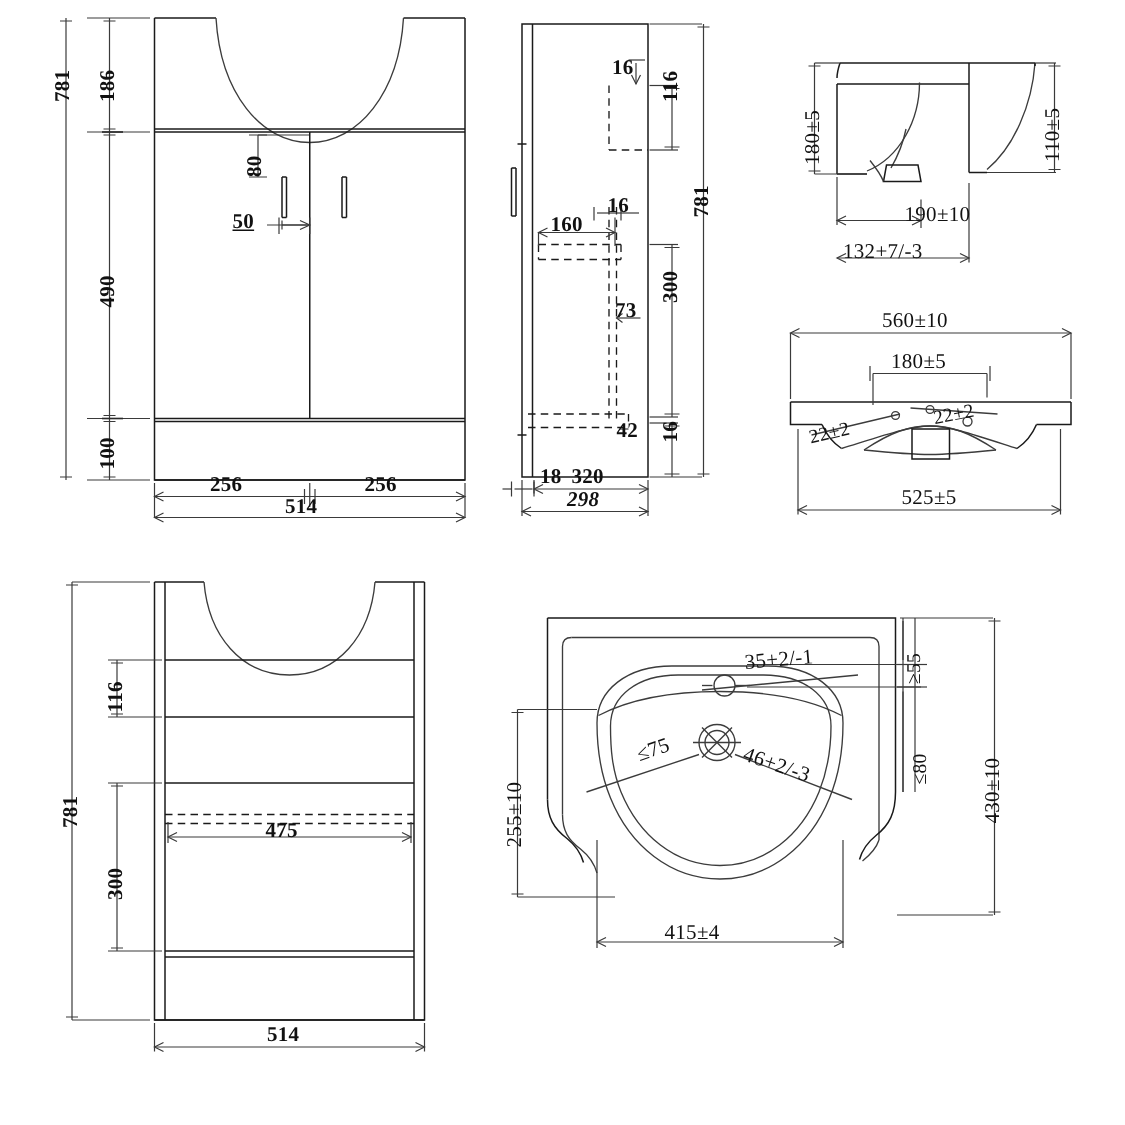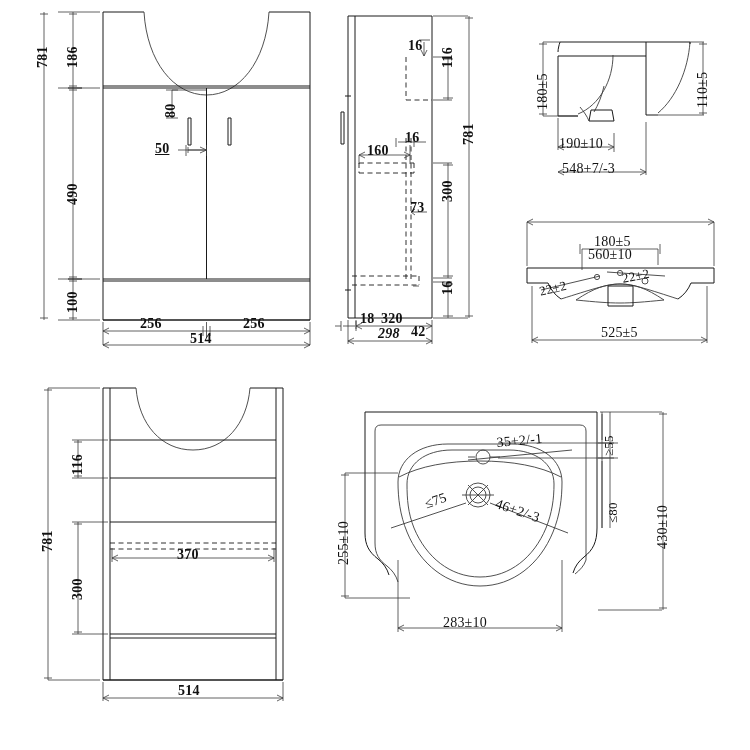--- a/index.html
+++ b/index.html
@@ -422,45 +422,45 @@
   <div class="lbl md" style="left:243px; top:317px;">256</div>
   <div class="lbl md" style="left:190px; top:332px;">514</div>
 
   <div class="lbl md" style="left:408px; top:39px;">16</div>
   <div class="lbl md rot90" style="left:441px; top:68px;">116</div>
   <div class="lbl md" style="left:405px; top:131px;">16</div>
   <div class="lbl md" style="left:367px; top:144px;">160</div>
   <div class="lbl md" style="left:410px; top:201px;">73</div>
   <div class="lbl md rot90" style="left:441px; top:202px;">300</div>
   <div class="lbl md rot90" style="left:441px; top:295px;">16</div>
-  <div class="lbl md" style="left:411px; top:281px;margin-top:44px;">42</div>
+  <div class="lbl md" style="left:411px; top:281px;">42</div>
   <div class="lbl md rot90" style="left:462px; top:145px;">781</div>
   <div class="lbl md" style="left:327px; top:312px;margin-left:33px;">18</div>
   <div class="lbl md" style="left:381px; top:312px;">320</div>
   <div class="lbl md" style="left:378px; top:327px;font-style:italic;">298</div>
 
   <div class="lbl tol rot90" style="left:536px; top:110px;">180±5</div>
   <div class="lbl tol rot90" style="left:696px; top:108px;">110±5</div>
-  <div class="lbl tol" style="left:559px; top:137px;">190±10</div>
-  <div class="lbl tol" style="left:562px; top:162px;">548+7/-3</div>
-
-  <div class="lbl tol" style="left:588px; top:208px;margin-top:40px;">560±10</div>
+  <div class="lbl tol" style="left:559px; top:137px;padding-left:44px;">190±10</div>
+  <div class="lbl tol" style="left:562px; top:162px;">132+7/-3</div>
+
+  <div class="lbl tol" style="left:588px; top:208px;">560±10</div>
   <div class="lbl tol" style="left:594px; top:235px;">180±5</div>
   <div class="lbl tol rotneg" style="left:538px; top:285px; transform:rotate(-13deg); font-size:13px;">22±2</div>
   <div class="lbl tol rotneg" style="left:621px; top:272px; transform:rotate(-11deg); font-size:13px;">22±2</div>
   <div class="lbl tol" style="left:601px; top:326px;">525±5</div>
 
   <div class="lbl md rot90" style="left:41px; top:552px;">781</div>
   <div class="lbl md rot90" style="left:71px; top:475px;">116</div>
   <div class="lbl md rot90" style="left:71px; top:600px;">300</div>
-  <div class="lbl md" style="left:177px; top:548px;">370</div>
+  <div class="lbl md" style="left:177px; top:548px;">475</div>
   <div class="lbl md" style="left:178px; top:684px;">514</div>
 
   <div class="lbl tol rotneg" style="left:496px; top:436px; transform:rotate(-5deg); font-size:14px;">35+2/-1</div>
   <div class="lbl tol rotneg" style="left:423px; top:498px; transform:rotate(-19deg); font-size:14px;">≤75</div>
   <div class="lbl tol rotneg" style="left:498px; top:497px; transform:rotate(19deg); font-size:14px;">46+2/-3</div>
   <div class="lbl tol rot90" style="left:602px; top:456px; font-size:13px;">≥55</div>
   <div class="lbl tol rot90" style="left:606px; top:523px; font-size:13px;">≤80</div>
   <div class="lbl tol rot90" style="left:337px; top:565px;">255±10</div>
   <div class="lbl tol rot90" style="left:656px; top:549px;">430±10</div>
-  <div class="lbl tol" style="left:443px; top:616px;">283±10</div>
+  <div class="lbl tol" style="left:443px; top:616px;">415±4</div>
 
 </div>
 
 </body></html>

